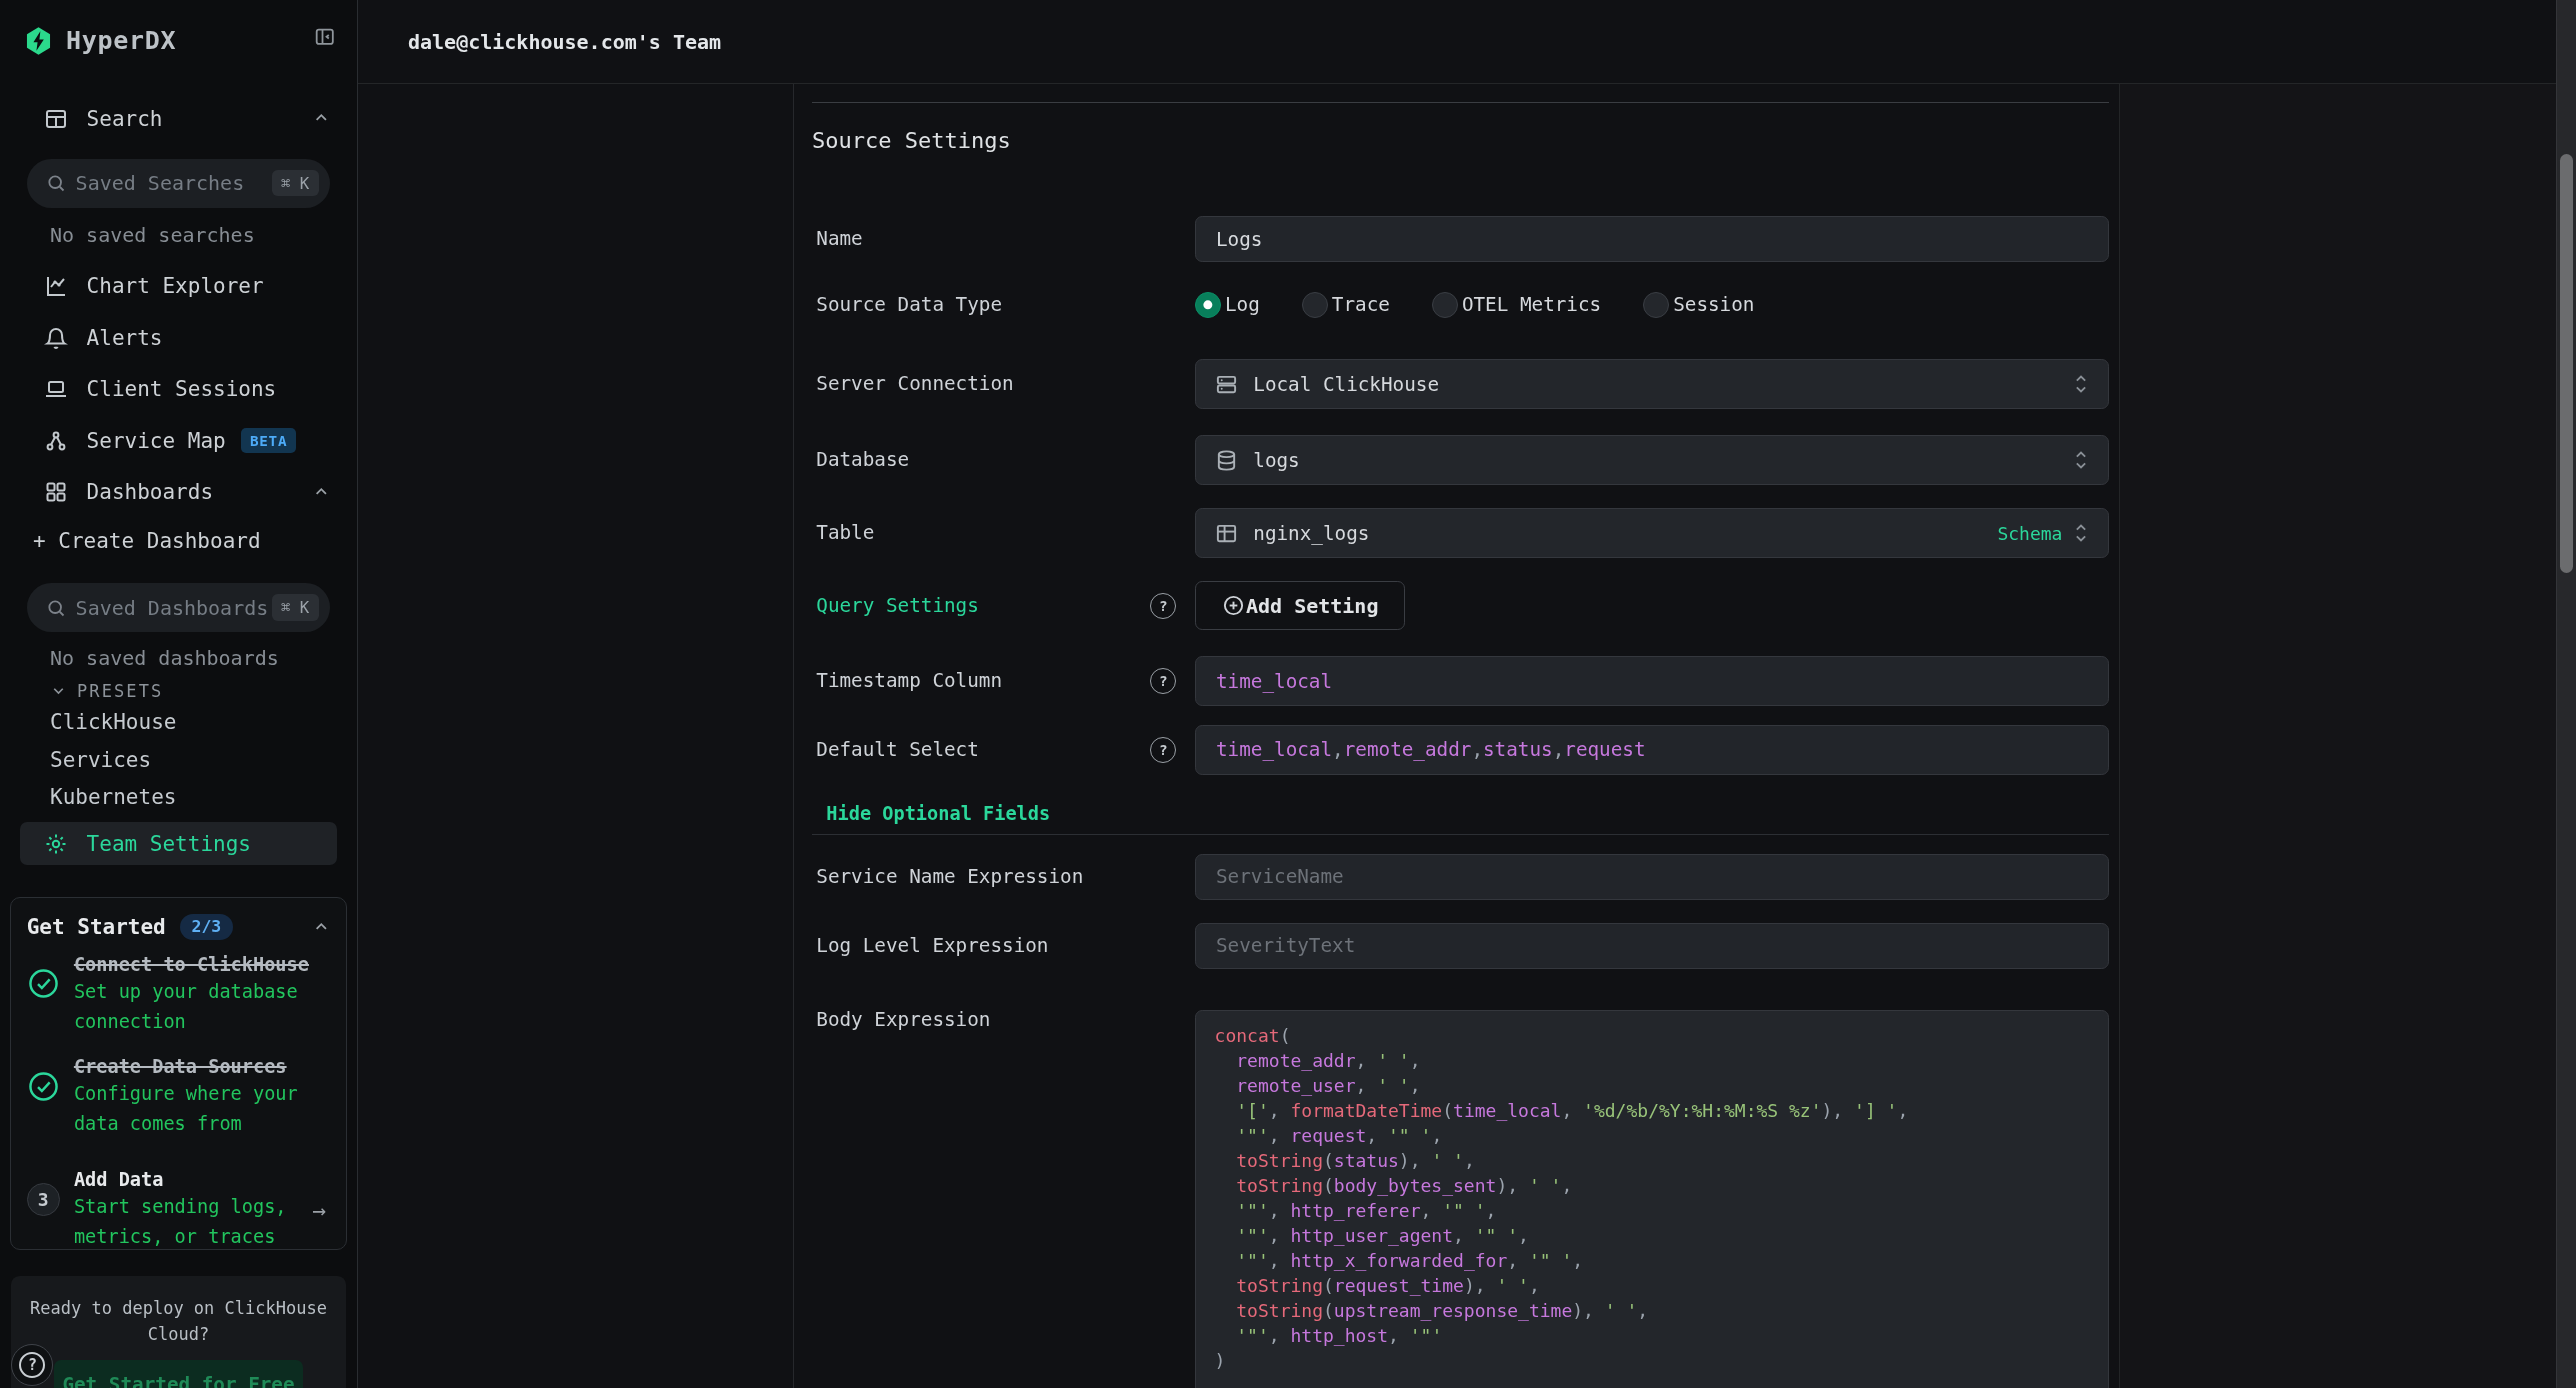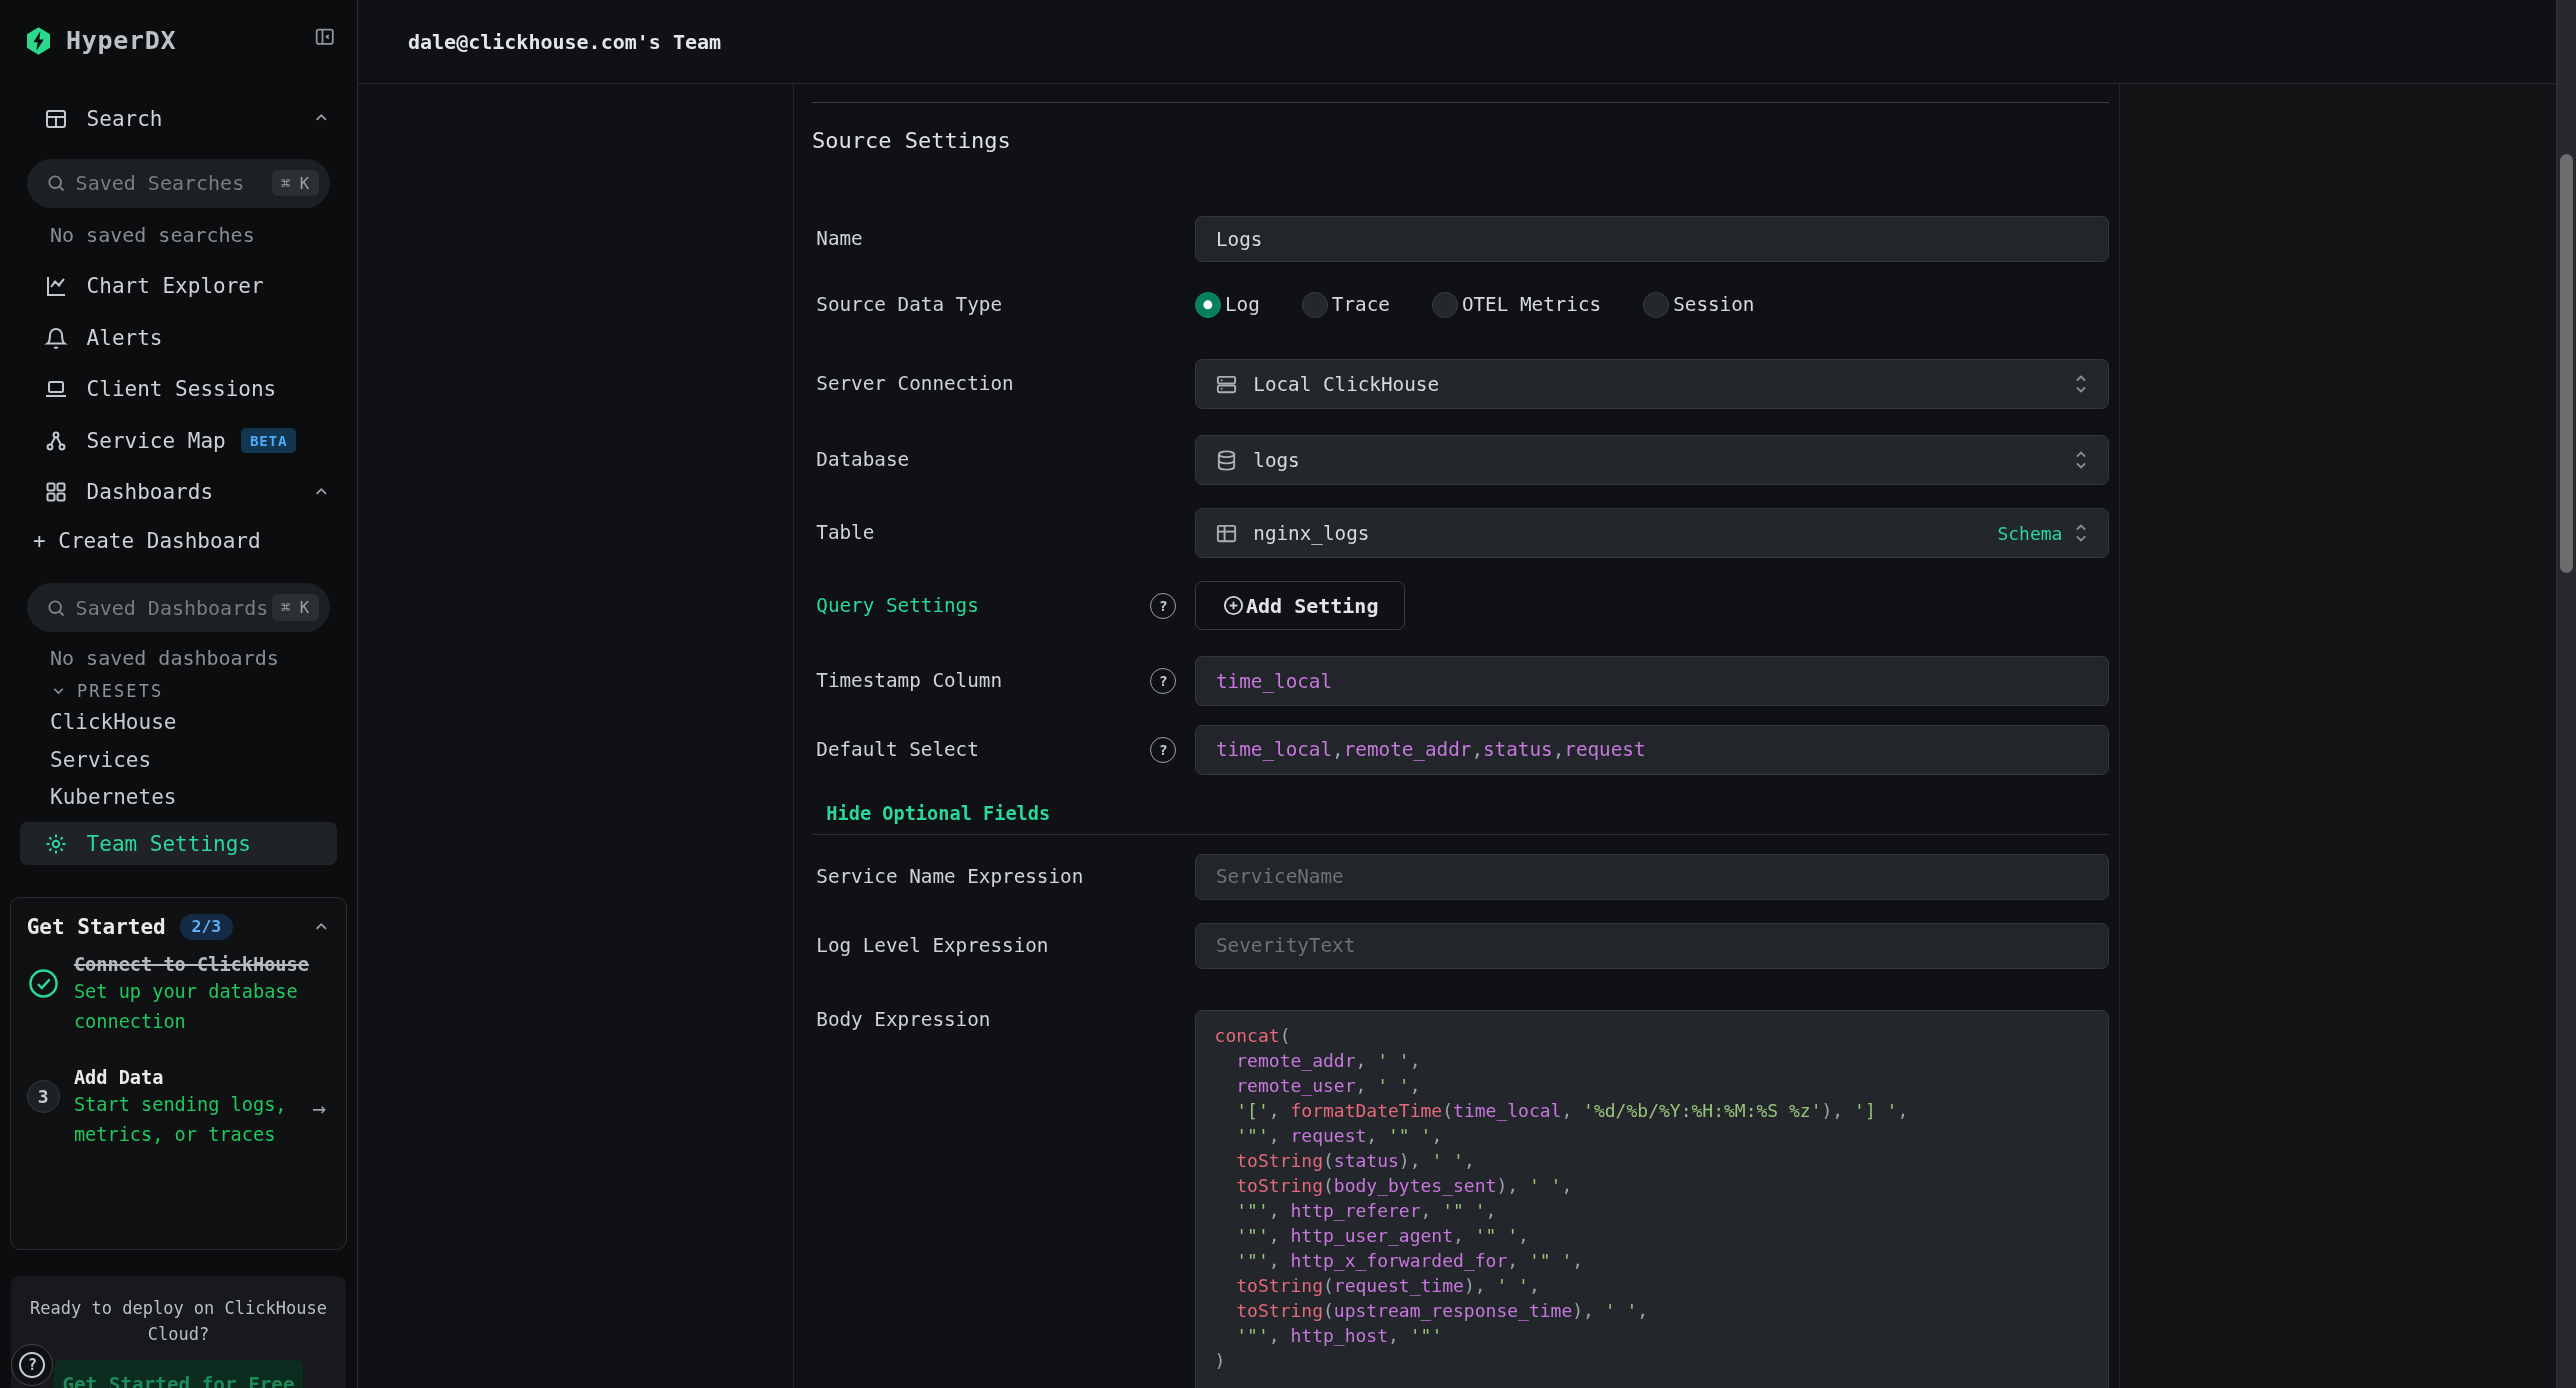--- a/index.html
+++ b/index.html
@@ -312,20 +312,34 @@
                 <path d="m8 12.5 2.8 2.8L16.5 9"></path>
               </svg>
         </span>
           </span>
         <span class="gs-text">
           <div class="gs-step-title strike">Connect to ClickHouse</div>
           <div class="gs-desc">Set up your database connection</div>
         </span>
       </div>
 
+      <div class="gs-step" style="margin-top:18.6px">
+        <span class="gs-icon-col">
+            <span class="gs-check">
+          <svg viewBox="0 0 24 24" fill="none" stroke="currentColor" stroke-width="1.8">
+                <circle cx="12" cy="12" r="9.5"></circle>
+                <path d="m8 12.5 2.8 2.8L16.5 9"></path>
+              </svg>
+        </span>
+          </span>
+        <span class="gs-text">
+          <div class="gs-step-title strike">Create Data Sources</div>
+          <div class="gs-desc">Configure where your data comes from</div>
+        </span>
+      </div>
 
       <div class="gs-step" style="margin-top:29px">
         <span class="gs-icon-col">
             <span class="gs-num">3</span>
           </span>
         <span class="gs-text">
           <div class="gs-step-title active">Add Data</div>
           <div class="gs-desc">Start sending logs, metrics, or traces</div>
         </span>
         <span class="gs-arrow">→</span>

